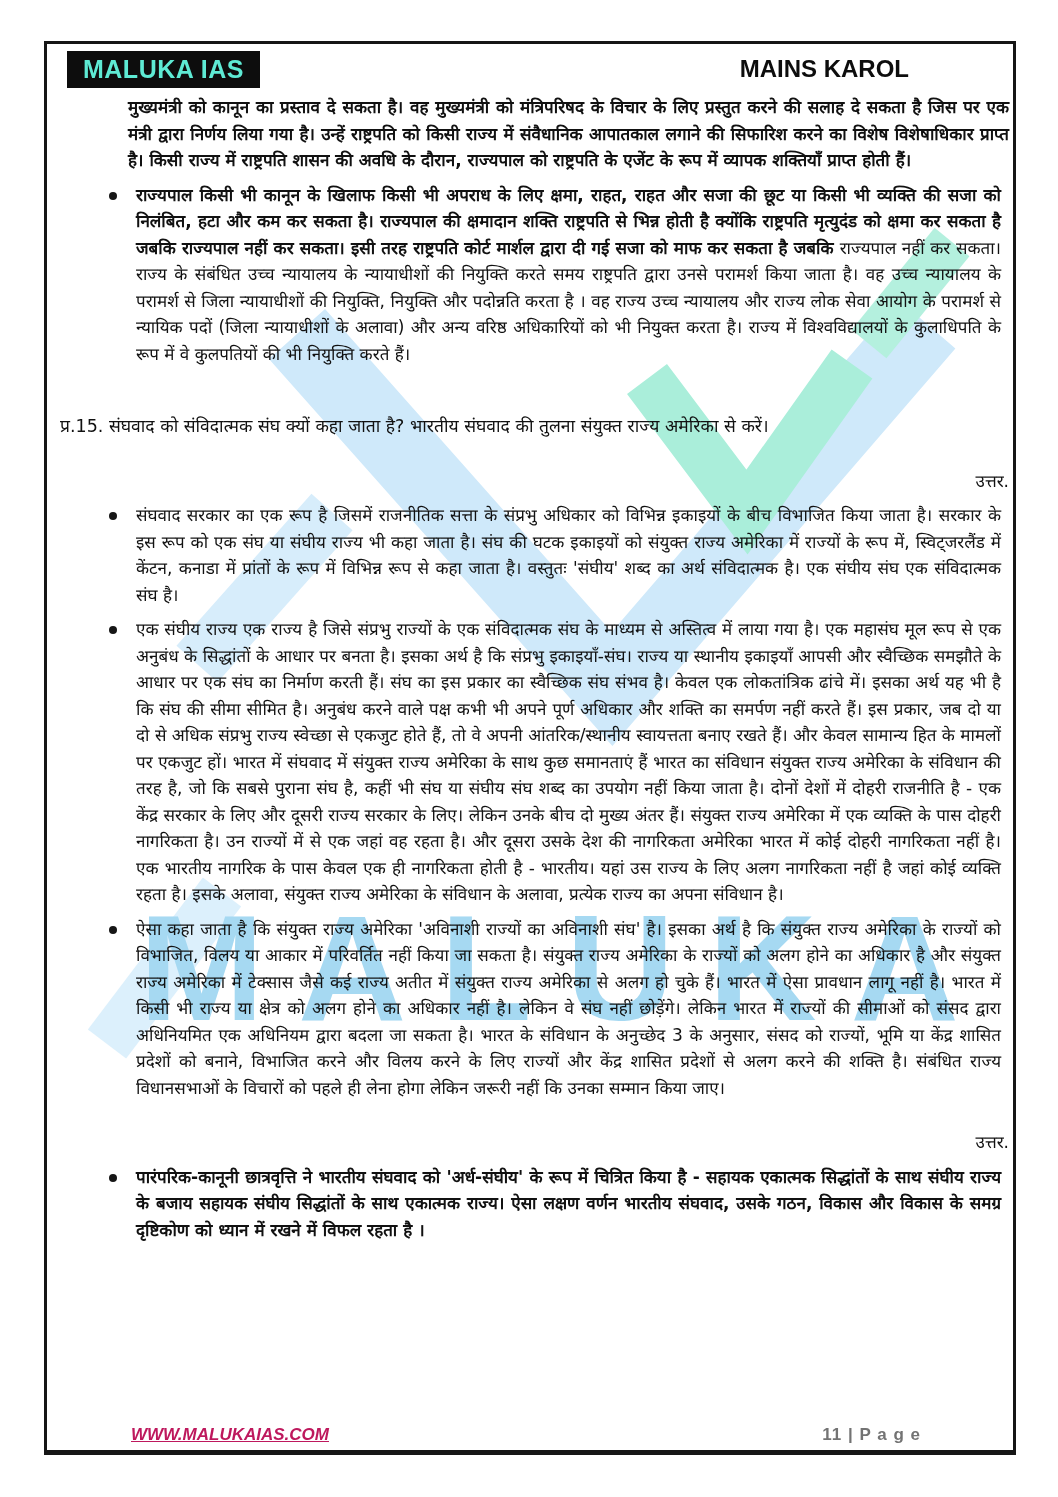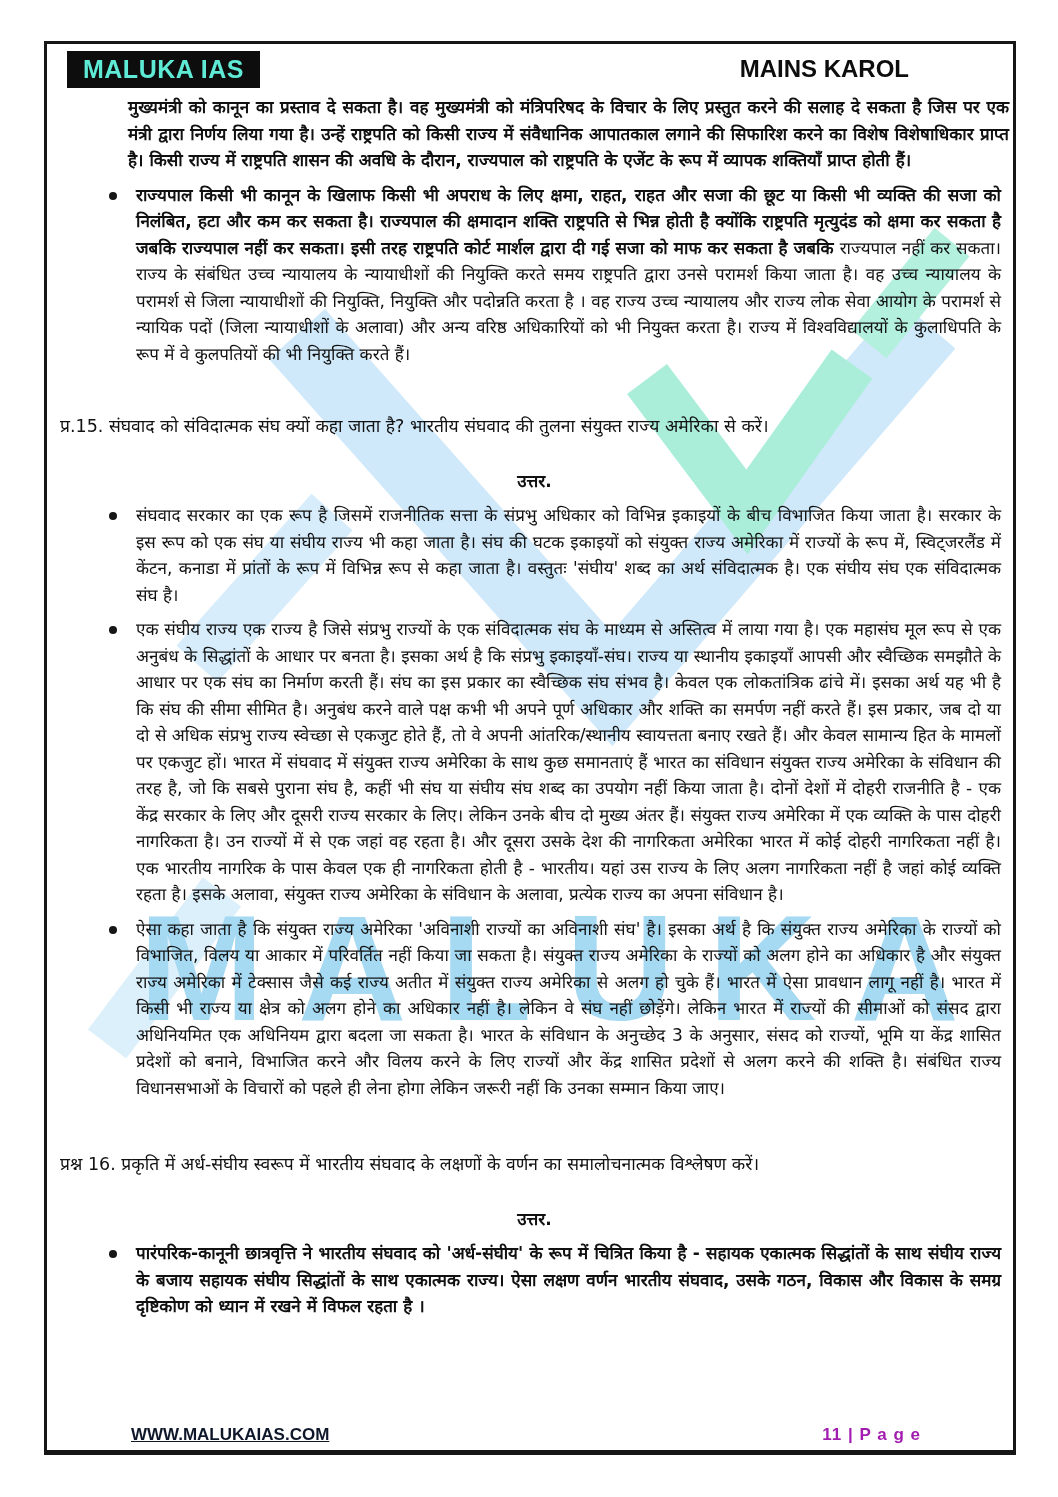--- a/index.html
+++ b/index.html
@@ -41,35 +41,35 @@
   ul.bullets { list-style:none; }
   ul.bullets li { position:relative; margin:8px; }
   ul.bullets li::before {
     content:""; position:absolute; left:-27px; top:10px;
     width:8px; height:8px; border-radius:50%; background:#161616;
   }
   .bold-run { font-weight:bold; }
   .q-heading {
     font-weight:normal; margin-left:-68px; text-align:left; font-size:17.5px;
   }
-  .answer-label { font-weight:bold; margin-left:-68px; text-align:center; }
+  .answer-label { font-weight:normal; margin-left:-68px; text-align:right; }
   #q15-heading { margin-top:46px; }
   #q15-answer-label { margin-top:28px; margin-bottom:2px; }
   #q16-heading { margin-top:50px; }
   #q16-answer-label { margin-top:28px; margin-bottom:2px; }
   .q16-bullet { font-weight:bold; }
   
   .footer {
     position:absolute; left:84px; right:20px; bottom:5px; z-index:2;
     font-family:"Liberation Sans", sans-serif; font-weight:bold; font-size:17px;
   }
   .footer .address { color:#0d0d0d; letter-spacing:0.2px; }
-  .footer .site { color:#0f172a; text-decoration:underline; display:inline-block; margin-top:4px; cursor:pointer; }
+  .footer .site { color:#be185d; text-decoration:underline; display:inline-block; margin-top:4px; cursor:pointer;font-style:italic; }
   .page-num {
-    position:absolute; right:72px; bottom:0; color:#a21caf; letter-spacing:1px;
+    position:absolute; right:72px; bottom:0; color:#737373; letter-spacing:1px;
   }
 </style>
 </head>
 <body>
 
 <div class="frame">
 
   <svg class="wm-svg" viewBox="0 0 966 1406" aria-hidden="true">
     <polyline points="250,290 565,645 880,280" fill="none" stroke="#cfe9fa" stroke-width="75"></polyline>
     <line x1="150" y1="620" x2="285" y2="468" stroke="#d7edfb" stroke-width="55"></line>
@@ -93,21 +93,20 @@
     <p class="q-heading" id="q15-heading">प्र.15. संघवाद को संविदात्मक संघ क्यों कहा जाता है? भारतीय संघवाद की तुलना संयुक्त राज्य अमेरिका से करें।</p>
 
     <p class="answer-label" id="q15-answer-label">उत्तर.</p>
 
     <ul class="bullets">
       <li>संघवाद सरकार का एक रूप है जिसमें राजनीतिक सत्ता के संप्रभु अधिकार को विभिन्न इकाइयों के बीच विभाजित किया जाता है। सरकार के इस रूप को एक संघ या संघीय राज्य भी कहा जाता है। संघ की घटक इकाइयों को संयुक्त राज्य अमेरिका में राज्यों के रूप में, स्विट्जरलैंड में केंटन, कनाडा में प्रांतों के रूप में विभिन्न रूप से कहा जाता है। वस्तुतः 'संघीय' शब्द का अर्थ संविदात्मक है। एक संघीय संघ एक संविदात्मक संघ है।</li>
       <li>एक संघीय राज्य एक राज्य है जिसे संप्रभु राज्यों के एक संविदात्मक संघ के माध्यम से अस्तित्व में लाया गया है। एक महासंघ मूल रूप से एक अनुबंध के सिद्धांतों के आधार पर बनता है। इसका अर्थ है कि संप्रभु इकाइयाँ-संघ। राज्य या स्थानीय इकाइयाँ आपसी और स्वैच्छिक समझौते के आधार पर एक संघ का निर्माण करती हैं। संघ का इस प्रकार का स्वैच्छिक संघ संभव है। केवल एक लोकतांत्रिक ढांचे में। इसका अर्थ यह भी है कि संघ की सीमा सीमित है। अनुबंध करने वाले पक्ष कभी भी अपने पूर्ण अधिकार और शक्ति का समर्पण नहीं करते हैं। इस प्रकार, जब दो या दो से अधिक संप्रभु राज्य स्वेच्छा से एकजुट होते हैं, तो वे अपनी आंतरिक/स्थानीय स्वायत्तता बनाए रखते हैं। और केवल सामान्य हित के मामलों पर एकजुट हों। भारत में संघवाद में संयुक्त राज्य अमेरिका के साथ कुछ समानताएं हैं भारत का संविधान संयुक्त राज्य अमेरिका के संविधान की तरह है, जो कि सबसे पुराना संघ है, कहीं भी संघ या संघीय संघ शब्द का उपयोग नहीं किया जाता है। दोनों देशों में दोहरी राजनीति है - एक केंद्र सरकार के लिए और दूसरी राज्य सरकार के लिए। लेकिन उनके बीच दो मुख्य अंतर हैं। संयुक्त राज्य अमेरिका में एक व्यक्ति के पास दोहरी नागरिकता है। उन राज्यों में से एक जहां वह रहता है। और दूसरा उसके देश की नागरिकता अमेरिका भारत में कोई दोहरी नागरिकता नहीं है। एक भारतीय नागरिक के पास केवल एक ही नागरिकता होती है - भारतीय। यहां उस राज्य के लिए अलग नागरिकता नहीं है जहां कोई व्यक्ति रहता है। इसके अलावा, संयुक्त राज्य अमेरिका के संविधान के अलावा, प्रत्येक राज्य का अपना संविधान है।</li>
       <li>ऐसा कहा जाता है कि संयुक्त राज्य अमेरिका 'अविनाशी राज्यों का अविनाशी संघ' है। इसका अर्थ है कि संयुक्त राज्य अमेरिका के राज्यों को विभाजित, विलय या आकार में परिवर्तित नहीं किया जा सकता है। संयुक्त राज्य अमेरिका के राज्यों को अलग होने का अधिकार है और संयुक्त राज्य अमेरिका में टेक्सास जैसे कई राज्य अतीत में संयुक्त राज्य अमेरिका से अलग हो चुके हैं। भारत में ऐसा प्रावधान लागू नहीं है। भारत में किसी भी राज्य या क्षेत्र को अलग होने का अधिकार नहीं है। लेकिन वे संघ नहीं छोड़ेंगे। लेकिन भारत में राज्यों की सीमाओं को संसद द्वारा अधिनियमित एक अधिनियम द्वारा बदला जा सकता है। भारत के संविधान के अनुच्छेद 3 के अनुसार, संसद को राज्यों, भूमि या केंद्र शासित प्रदेशों को बनाने, विभाजित करने और विलय करने के लिए राज्यों और केंद्र शासित प्रदेशों से अलग करने की शक्ति है। संबंधित राज्य विधानसभाओं के विचारों को पहले ही लेना होगा लेकिन जरूरी नहीं कि उनका सम्मान किया जाए।</li>
     </ul>
 
-    <p class="q-heading" id="q16-heading">प्रश्न 16. प्रकृति में अर्ध-संघीय स्वरूप में भारतीय संघवाद के लक्षणों के वर्णन का समालोचनात्मक विश्लेषण करें।</p>
 
     <p class="answer-label" id="q16-answer-label">उत्तर.</p>
 
     <ul class="bullets">
       <li class="q16-bullet">पारंपरिक-कानूनी छात्रवृत्ति ने भारतीय संघवाद को 'अर्ध-संघीय' के रूप में चित्रित किया है - सहायक एकात्मक सिद्धांतों के साथ संघीय राज्य के बजाय सहायक संघीय सिद्धांतों के साथ एकात्मक राज्य। ऐसा लक्षण वर्णन भारतीय संघवाद, उसके गठन, विकास और विकास के समग्र दृष्टिकोण को ध्यान में रखने में विफल रहता है ।</li>
     </ul>
 
   </div>
 
   <div class="footer">

